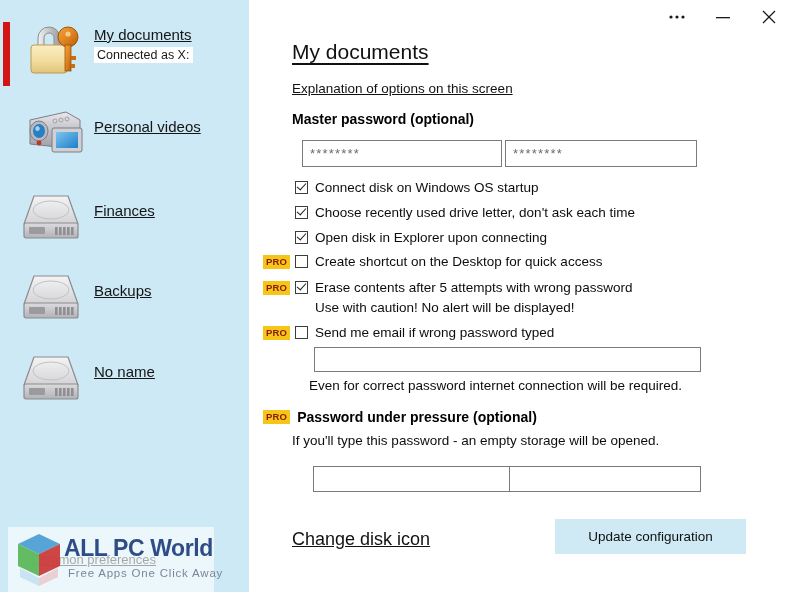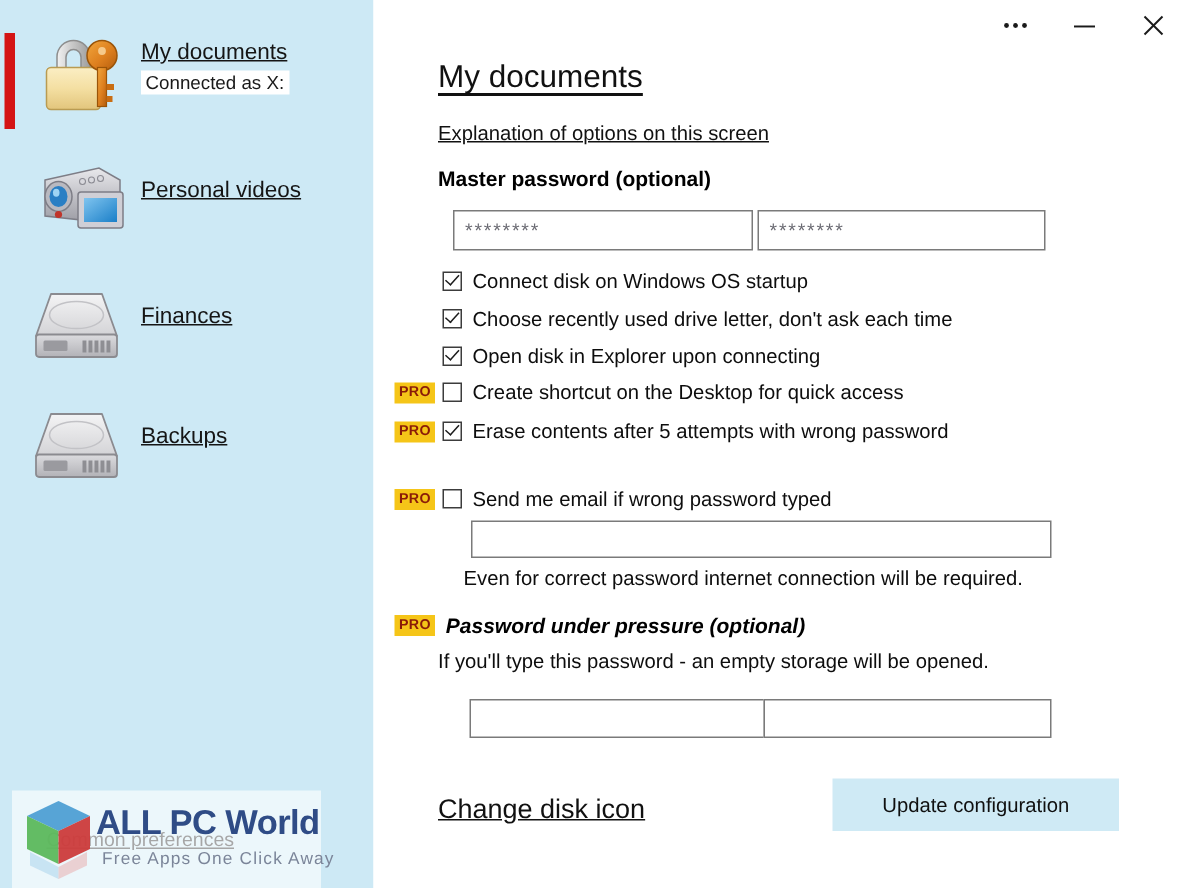--- a/index.html
+++ b/index.html
@@ -400,20 +400,38 @@
             <rect x="37" y="45" width="2.6" height="8"></rect>
             <rect x="41" y="45" width="2.6" height="8"></rect>
             <rect x="45" y="45" width="2.6" height="8"></rect>
             <rect x="49" y="45" width="2.6" height="8"></rect>
           </g>
         </svg>
       </div>
       <div class="disk-label" style="top:22px;">Backups</div>
     </div>
 
+    <div class="disk-entry" style="top:341px;">
+      <div class="disk-icon-wrap">
+        <svg width="72" height="68" viewBox="0 0 72 68">
+          <path d="M12 14 L46 14 L56 42 L2 42 Z" fill="url(#hddTop)" stroke="#8b8b90" stroke-width="1.2" stroke-linejoin="round"></path>
+          <ellipse cx="29" cy="28" rx="18" ry="9" fill="none" stroke="#c2c2c6" stroke-width="1"></ellipse>
+          <rect x="2" y="41" width="54" height="15" rx="2" fill="url(#hddFront)" stroke="#8b8b90" stroke-width="1.2"></rect>
+          <rect x="7" y="45" width="16" height="7" rx="1" fill="#9a9a9f"></rect>
+          <g fill="#8e8e93">
+            <rect x="33" y="45" width="2.6" height="8"></rect>
+            <rect x="37" y="45" width="2.6" height="8"></rect>
+            <rect x="41" y="45" width="2.6" height="8"></rect>
+            <rect x="45" y="45" width="2.6" height="8"></rect>
+            <rect x="49" y="45" width="2.6" height="8"></rect>
+          </g>
+        </svg>
+      </div>
+      <div class="disk-label" style="top:22px;">No name</div>
+    </div>
 
     <div id="common-prefs">Common preferences</div>
 
     <div id="watermark">
       <div class="wm-logo">
         <svg width="54" height="56" viewBox="0 0 54 56">
           <polygon points="6,14 27,4 48,14 27,24" fill="#4f9fd4" opacity="0.95"></polygon>
           <polygon points="6,14 27,24 27,46 6,36" fill="#5cb85c" opacity="0.95"></polygon>
           <polygon points="48,14 27,24 27,46 48,36" fill="#cc3b3b" opacity="0.95"></polygon>
           <polygon points="8,38 27,48 27,56 8,47" fill="#9ecbe8" opacity="0.45"></polygon>
@@ -484,36 +502,37 @@
     </div>
 
     <div class="cb-row" style="top:277px;">
       <span class="pro-slot">
         <span class="pro-badge">PRO</span>
       </span>
       <span class="cbox checked"></span>
       <span class="cb-label">Erase contents after 5 attempts with wrong password</span>
     </div>
 
+    <div class="note-line" style="left:66px; top:300px;">Use with caution! No alert will be displayed!</div>
 
     <div class="cb-row" style="top:322px;">
       <span class="pro-slot">
         <span class="pro-badge">PRO</span>
       </span>
       <span class="cbox"></span>
       <span class="cb-label">Send me email if wrong password typed</span>
     </div>
 
     <input id="email-field" class="txt-input plain" type="text" value="" style="">
 
     <div class="note-line" style="left:43px; top:378px;margin-left:17px;">Even for correct password internet connection will be required.</div>
 
     <div style="position:absolute; left:14px; top:409px; display:flex; align-items:center;">
       <span class="pro-badge">PRO</span>
-      <span style="font-size:14px; font-weight:bold; color:#000; white-space:nowrap; margin-left:3px;font-style:italic;">Password under pressure (optional)</span>
+      <span style="font-size:14px; font-weight:bold; color:#000; white-space:nowrap; margin-left:3px;">Password under pressure (optional)</span>
     </div>
 
     <div class="note-line" style="left:43px; top:433px;">If you'll type this password - an empty storage will be opened.</div>
 
     <input id="pressure-field-1" class="txt-input plain" type="text" value="" style="">
     <input id="pressure-field-2" class="txt-input plain" type="text" value="" style="">
 
     <div id="change-icon-link">Change disk icon</div>
 
     <button id="update-btn">Update configuration</button>

